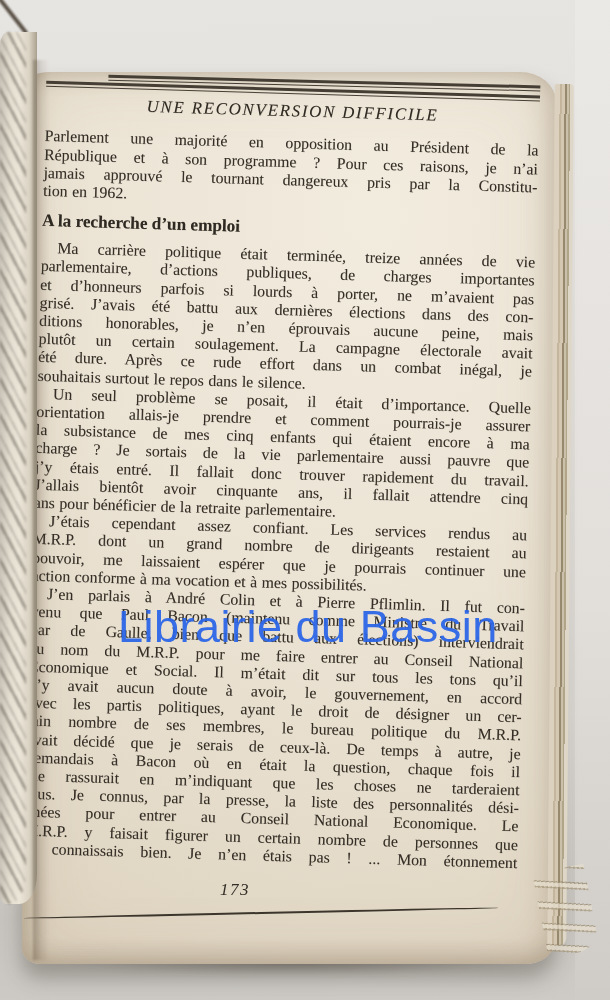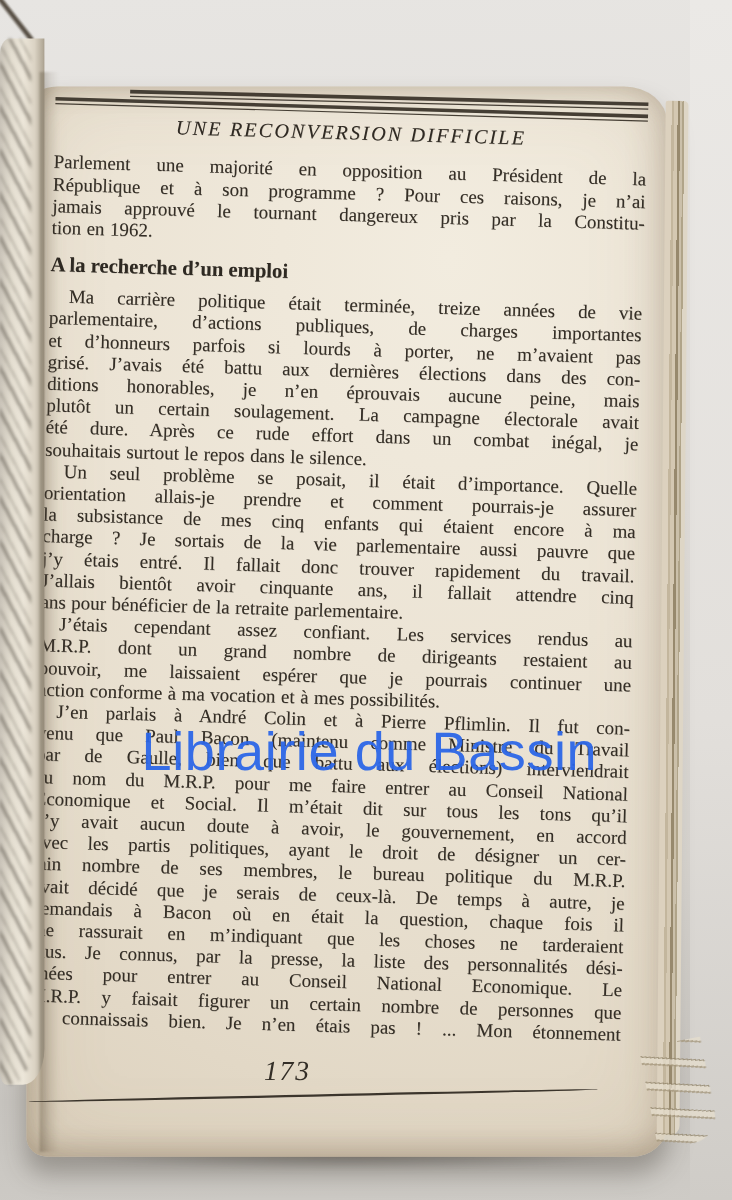--- a/index.html
+++ b/index.html
@@ -48,21 +48,21 @@
   .rulepair{border-top:3.6px solid #453e34;border-bottom:1.4px solid #453e34;height:2.4px;}
   .rule-upper{margin-left:62px;transform:rotate(-.3deg);}
   .rule-lower{margin-top:2.6px;}
   .runhead{text-align:center;font-style:italic;font-size:16.8px;letter-spacing:1.8px;
     margin-top:7px;margin-bottom:13px;color:#2f2a23;white-space:nowrap;}
   .jline{font-size:15.8px;line-height:18.2px;text-align:justify;text-align-last:justify;
     word-spacing:.6px;white-space:normal;}
   .jline.shortlast{text-align-last:left;}
   .jline.indent{text-indent:16px;}
   .section-heading{font-weight:bold;font-size:17.2px;line-height:20px;margin:11px 0 8px 0;color:#2e2922;}
-  .page-number{position:absolute;left:198px;top:808px;font-style:italic;font-size:23px;
+  .page-number{position:absolute;left:198px;top:808px;font-style:italic;font-size:17px;
     letter-spacing:1.5px;color:#332e27;}
   .bottom-rule{position:absolute;left:2px;top:840px;width:474px;height:1.8px;background:#3b352c;
     transform:rotate(-1.25deg);border-radius:50%;}
   .watermark{position:absolute;left:118px;top:601px;z-index:10;
     font-family:"Liberation Sans",sans-serif;font-size:45px;font-weight:400;
     letter-spacing:.5px;opacity:.94;white-space:nowrap;}
 </style>
 </head>
 <body>
 

